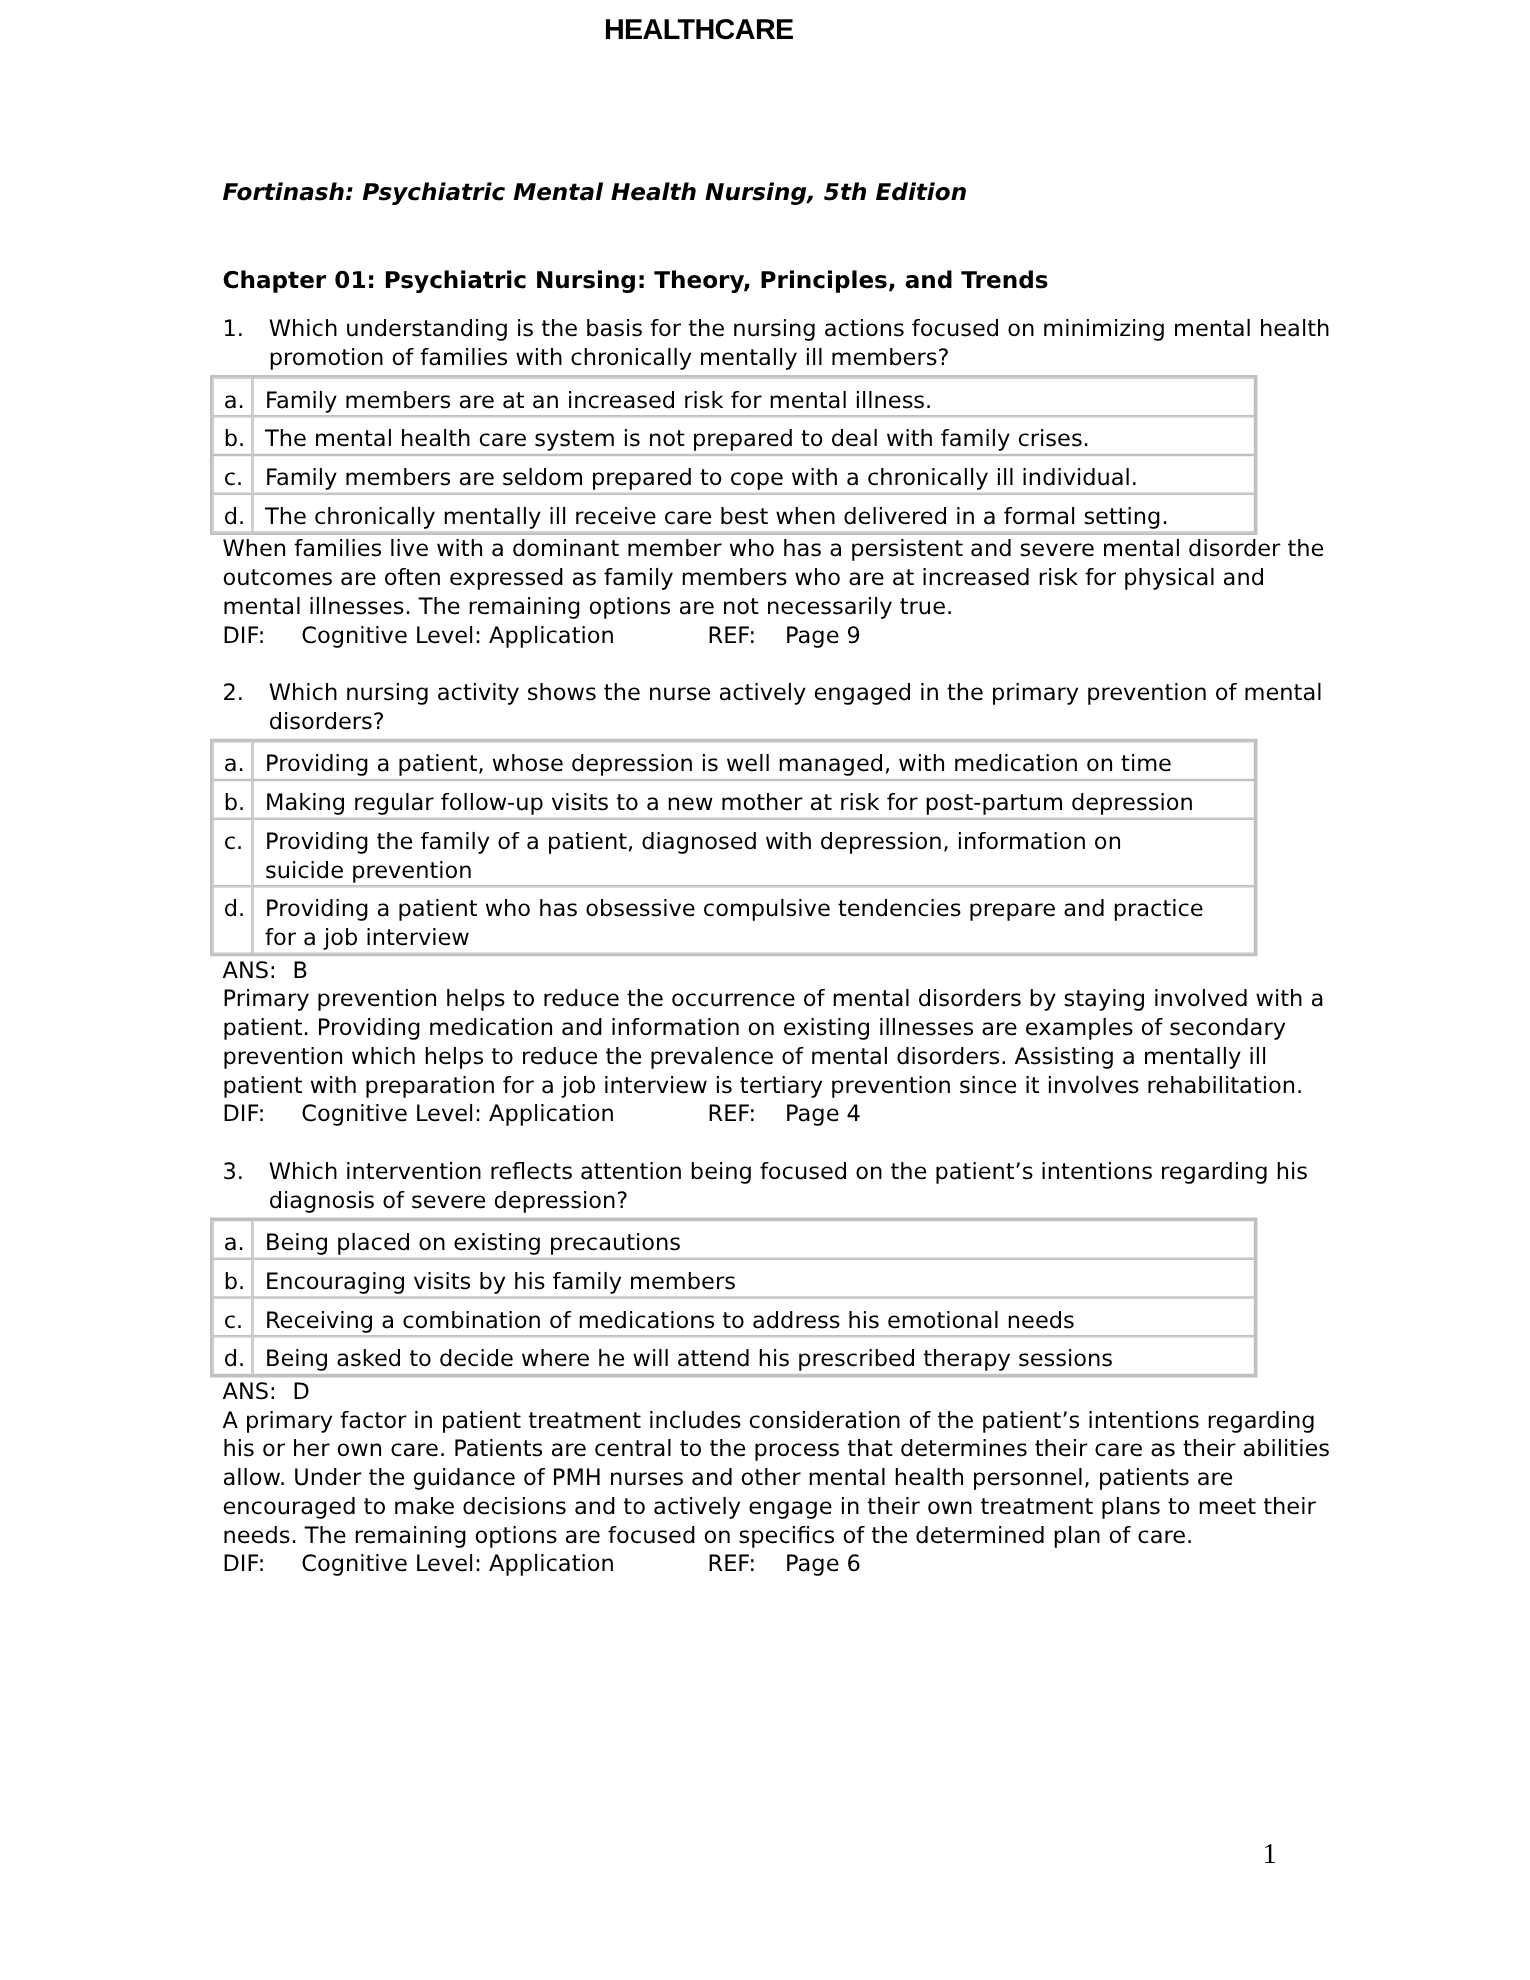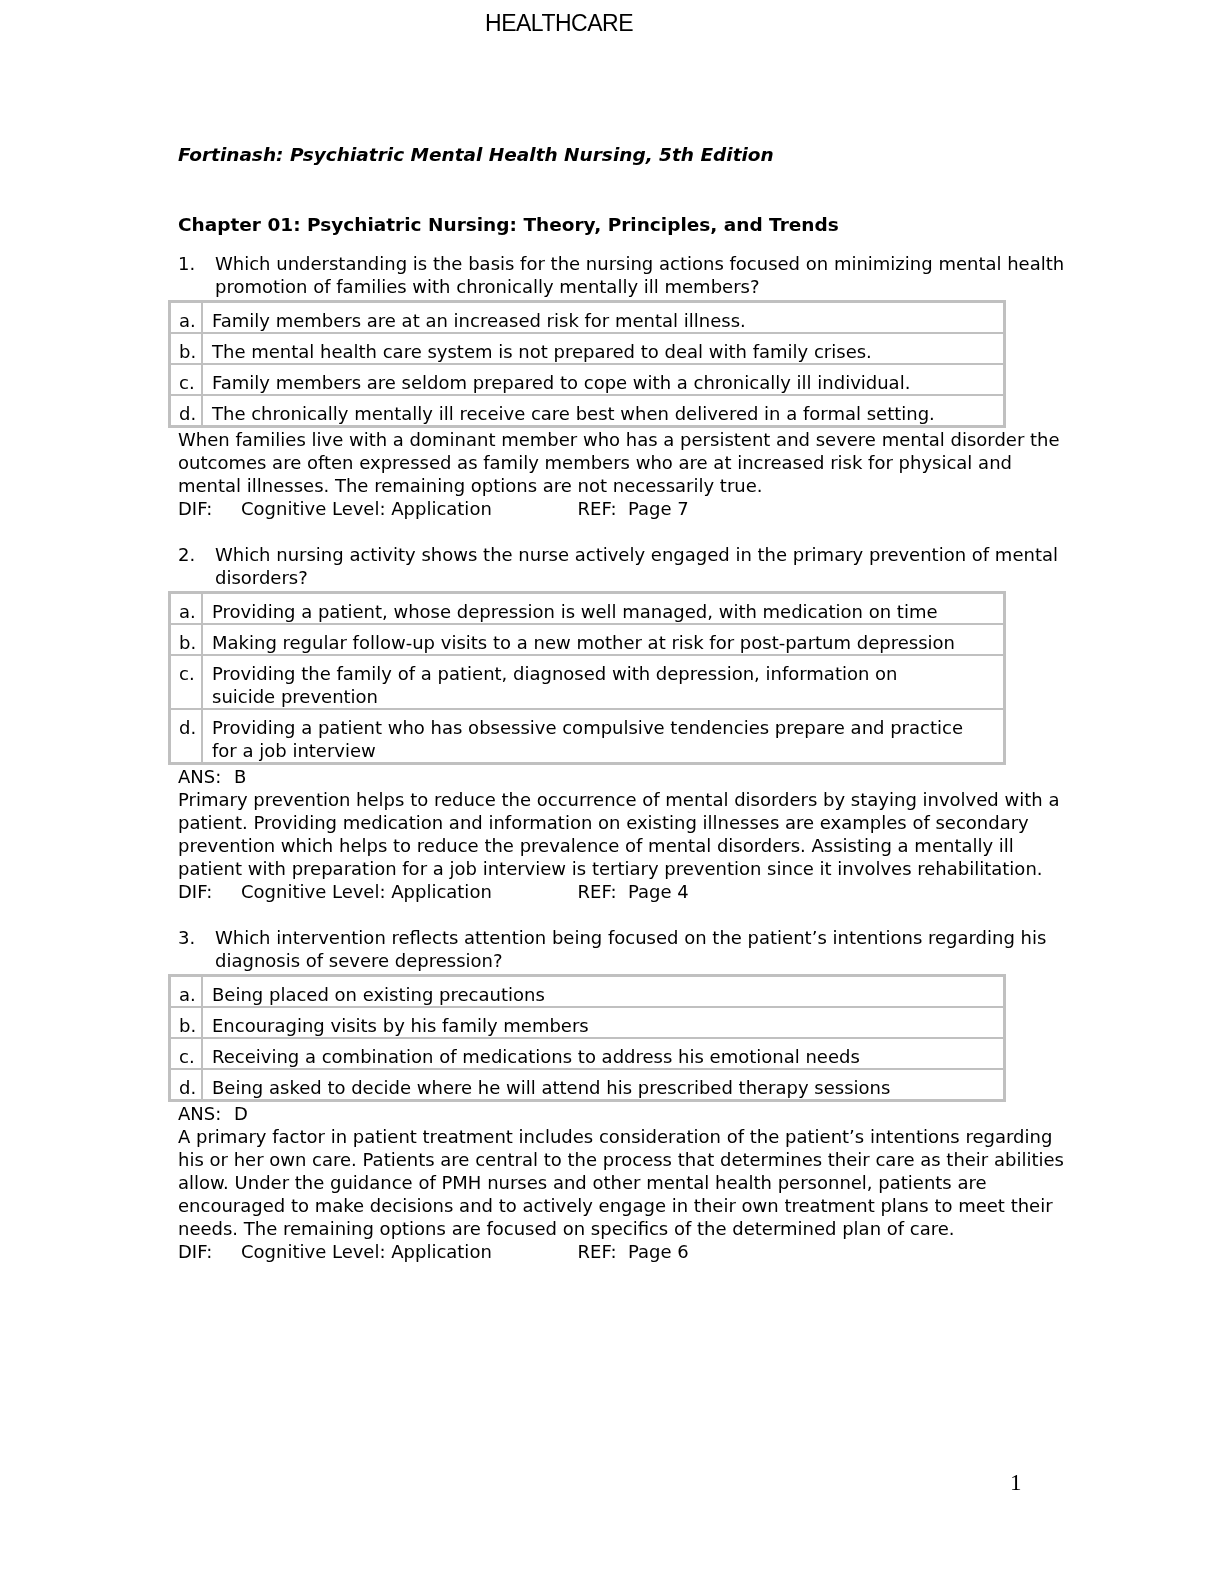--- a/index.html
+++ b/index.html
@@ -1,20 +1,20 @@
 <!DOCTYPE html>
 <html><head>
 <meta charset="utf-8">
 <style>
   html, body { margin: 0; padding: 0; background: #ffffff; }
   body { width: 1224px; height: 1584px; position: relative; overflow: hidden; color: #000; }
   .page { position: absolute; left: 0; top: 0; width: 1224px; height: 1584px; }
   .header {
     position: absolute; left: 0; top: 10px; width: 1118px; text-align: center;
-    font-family: "Liberation Sans", sans-serif; font-size: 23px; letter-spacing: -0.5px;
+    font-family: "Liberation Sans", sans-serif; font-size: 23px; letter-spacing: -0.5px; font-weight: bold;
   }
   .content {
     position: absolute; left: 178px; top: 140px; width: 900px;
     font-family: "DejaVu Sans", sans-serif; font-size: 18px; line-height: 23px;
   }
   .book-title { font-weight: bold; font-size: 18.5px; margin: 0; height: 30px; line-height: 30px; font-style: italic; }
   .chapter-title { font-weight: bold; font-size: 18.5px; margin: 40px 0 0 0; height: 30px; line-height: 30px; }
   .question { position: relative; }
   .q1 { margin-top: 12px; }
   .q2 { margin-top: 23px; }
@@ -33,21 +33,21 @@
   }
   table.options td.letter { width: 32px; padding-left: 8px; box-sizing: border-box; }
   table.options td.opt { padding-left: 9px; white-space: nowrap; }
   table.options td.opt.wrap { white-space: normal; padding-right: 40px; }
   .ans { margin-top: 0; }
   .ans .lbl { display: inline-block; width: 56px; }
   .rationale { }
   .meta { white-space: pre; }
   .meta .dif-lbl { display: inline-block; width: 63px; }
   .meta .dif-val { display: inline-block; width: 325px; }
-  .meta .ref-lbl { display: inline-block; width: 62px; text-align: center; }
+  .meta .ref-lbl { display: inline-block; width: 62px; }
   .page-number {
     position: absolute; left: 1010px; top: 1470px;
     font-family: "Liberation Serif", serif; font-size: 23px;
   }
 </style>
 </head>
 <body>
 
 <div class="page">
   <div class="header">HEALTHCARE</div>
@@ -75,21 +75,21 @@
           <td class="letter">c.</td>
           <td class="opt">Family members are seldom prepared to cope with a chronically ill individual.</td>
         </tr>
         <tr>
           <td class="letter">d.</td>
           <td class="opt">The chronically mentally ill receive care best when delivered in a formal setting.</td>
         </tr>
       </tbody>
         </table>
       <div class="rationale">When families live with a dominant member who has a persistent and severe mental disorder the outcomes are often expressed as family members who are at increased risk for physical and mental illnesses. The remaining options are not necessarily true.</div>
-      <div class="meta"><span class="dif-lbl">DIF:</span><span class="dif-val">Cognitive Level: Application</span><span class="ref-lbl">REF:</span><span>Page 7</span></div>
+      <div class="meta"><span class="dif-lbl">DIF:</span><span class="dif-val">Cognitive Level: Application</span><span class="ref-lbl">REF:</span><span>Page 9</span></div>
     </div>
 
     <div class="question q2">
       <div class="stem">
         <span class="num">2.</span>
         <span class="text">Which nursing activity shows the nurse actively engaged in the primary prevention of mental disorders?</span>
       </div>
       <table class="options">
         <tbody>
             <tr>

